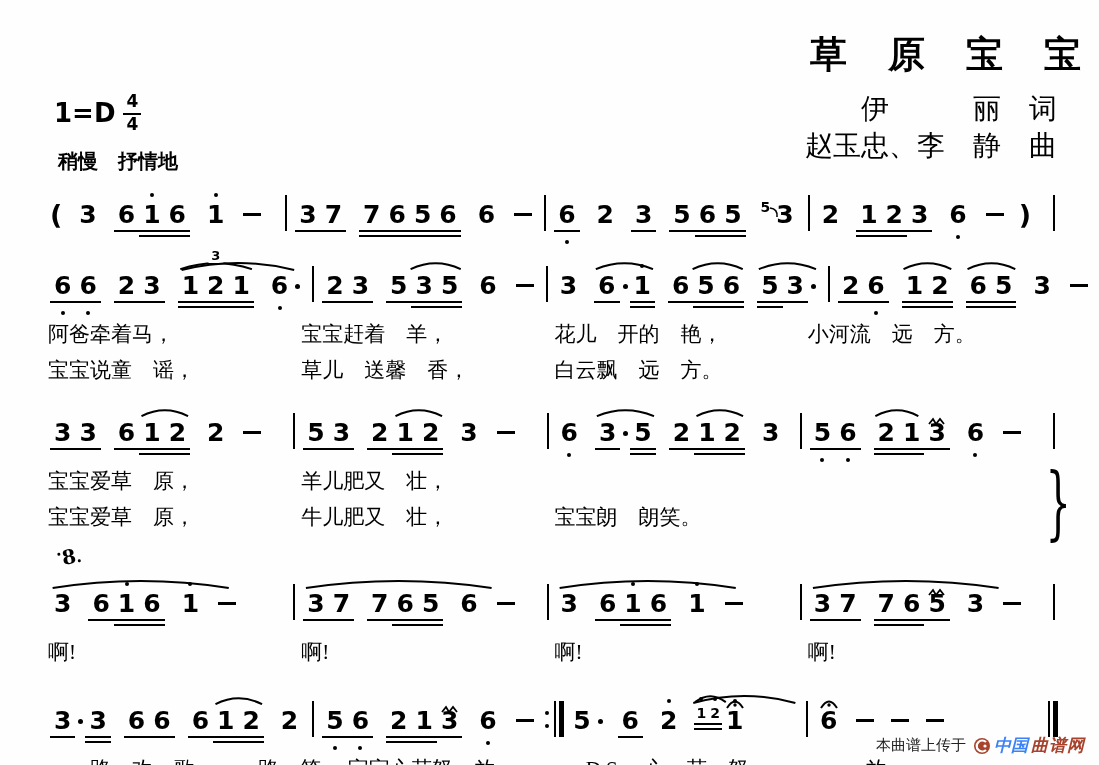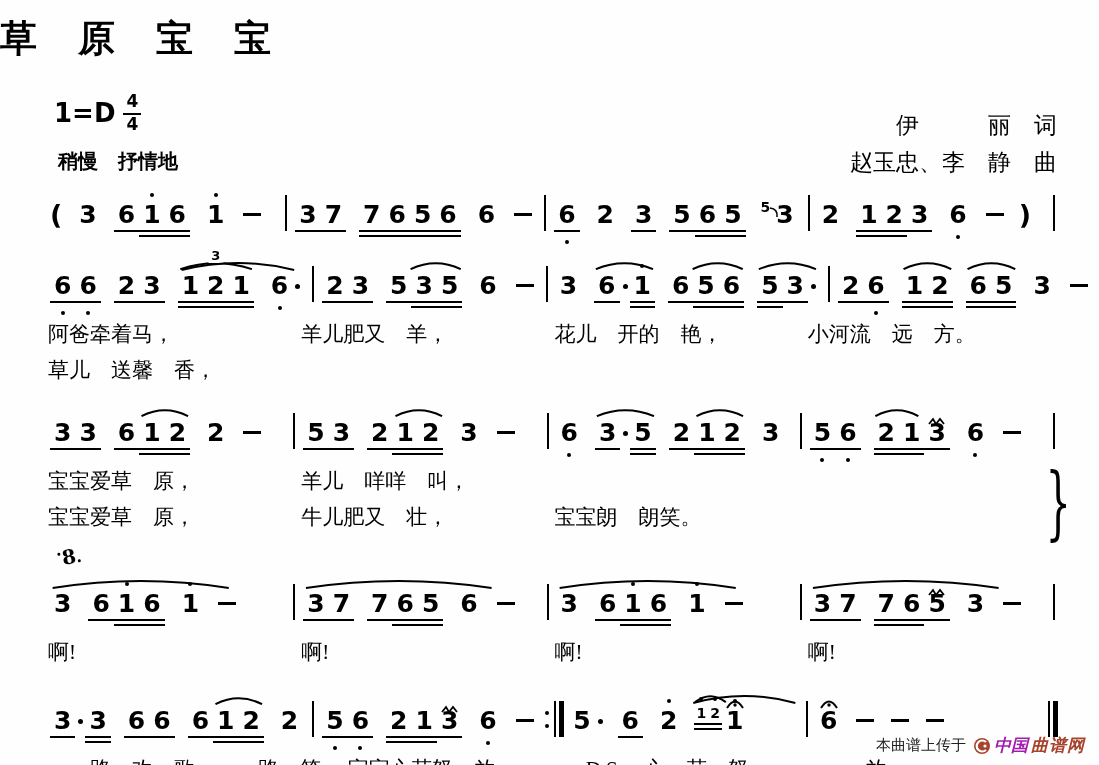--- a/index.html
+++ b/index.html
@@ -1,27 +1,27 @@
 <!DOCTYPE html>
 <html><head>
 <meta charset="utf-8">
 <style>
   html,body{margin:0;padding:0;background:#fff;}
   body{width:1099px;height:765px;position:relative;overflow:hidden;color:#000;
        font-family:"Liberation Serif", serif;}
   .sheet{position:absolute;inset:0;background:#fefefe;}
-  .title{margin:0;position:absolute;top:14px;left:0;right:0;text-align:left;
+  .title{margin:16px;position:absolute;top:14px;left:0;right:0;text-align:right;
          font:700 37px "Liberation Serif",serif;letter-spacing:2px;}
   .keysig{position:absolute;left:54px;top:92px;display:flex;align-items:center;
           font:700 26px "DejaVu Sans",sans-serif;}
   .meter{display:flex;flex-direction:column;align-items:center;margin-left:8px;
          font:700 17px "DejaVu Sans",sans-serif;line-height:1.15;}
   .meter .num{border-bottom:2px solid #000;padding:0 3px 1px;}
   .credits{position:absolute;right:42px;top:90px;text-align:right;
-           font-size:23px;line-height:37px;margin-top:17px;}
+           font-size:28px;line-height:37px;}
   .tempo{position:absolute;left:58px;top:148px;font:700 20px "Liberation Sans",sans-serif;}
 
   .score{position:absolute;left:42px;right:44px;top:180px;}
   .system{position:relative;}
   .system.s1{margin-bottom:24px;}
   .system.s2{margin-bottom:12px;}
   .system.s3{margin-bottom:8px;}
   .system.s4{padding-top:28px;margin-bottom:10px;}
   .system.s5{padding-top:6px;}
 
@@ -66,21 +66,21 @@
   .segno .sd.b{margin-top:10px;margin-left:1px;}
 
   .lrow{display:grid;grid-template-columns:repeat(4,1fr);font-size:21px;line-height:36px;}
   .lseg{padding-left:6px;white-space:pre;}
   .brace{position:absolute;right:-16px;top:56px;font-size:80px;font-weight:400;
          font-family:"DejaVu Serif",serif;transform:scale(.5,1.0);transform-origin:right center;}
 
   .footer{position:absolute;right:14px;bottom:8px;display:flex;align-items:center;gap:7px;}
   .footer .upnote{font-size:15px;color:#222;}
   .logo{display:flex;align-items:center;gap:3px;}
-  .logo-cn{font:700 italic 17px "Liberation Serif",serif;color:#a21caf;}
+  .logo-cn{font:700 italic 17px "Liberation Serif",serif;color:#3b82f6;}
   .logo-red{font:700 italic 17px "Liberation Serif",serif;color:#a8442e;letter-spacing:1px;}
 </style>
 </head>
 <body>
 
 <div class="sheet">
   <h1 class="title">草　原　宝　宝</h1>
 
   <div class="keysig">
     <span>1=D</span>
@@ -295,26 +295,28 @@
             <div class="grp">
               <span class="note"><span>3</span></span>
             </div>
             <div class="grp">
               <div class="dash"></div>
             </div>
           </div>
         </div>
         <div class="lrow">
           <span class="lseg">阿爸牵着马，</span>
-          <span class="lseg">羊儿肥又　羊，</span>
+          <span class="lseg">宝宝赶着　羊，</span>
           <span class="lseg">花儿　开的　艳，</span>
           <span class="lseg">小河流　远　方。</span>
         </div>
         <div class="lrow">
+          <span class="lseg">宝宝说童　谣，</span>
           <span class="lseg">草儿　送馨　香，</span>
+          <span class="lseg">白云飘　远　方。</span>
         </div>
       </div>
       <div class="system s3">
         <div class="nrow">
           <div class="mcell">
             <div class="grp">
               <span class="note"><span>3</span><div class="ul l1"></div></span>
               <span class="note"><span>3</span><div class="ul l1"></div></span>
             </div>
             <div class="grp">
@@ -407,21 +409,21 @@
               <span class="note"><span>6</span><div class="odot lo" style="bottom: -12px;"></div></span>
             </div>
             <div class="grp">
               <div class="dash"></div>
             </div>
             <div class="bline"></div>
           </div>
         </div>
         <div class="lrow">
           <span class="lseg">宝宝爱草　原，</span>
-          <span class="lseg">羊儿　咩咩　叫，</span>
+          <span class="lseg">羊儿肥又　壮，</span>
         </div>
         <div class="lrow">
           <span class="lseg">宝宝爱草　原，</span>
           <span class="lseg">牛儿肥又　壮，</span>
           <span class="lseg">宝宝朗　朗笑。</span>
         </div>
         <span class="brace">}</span>
       </div>
       <div class="system s4">
         <div class="segno">

